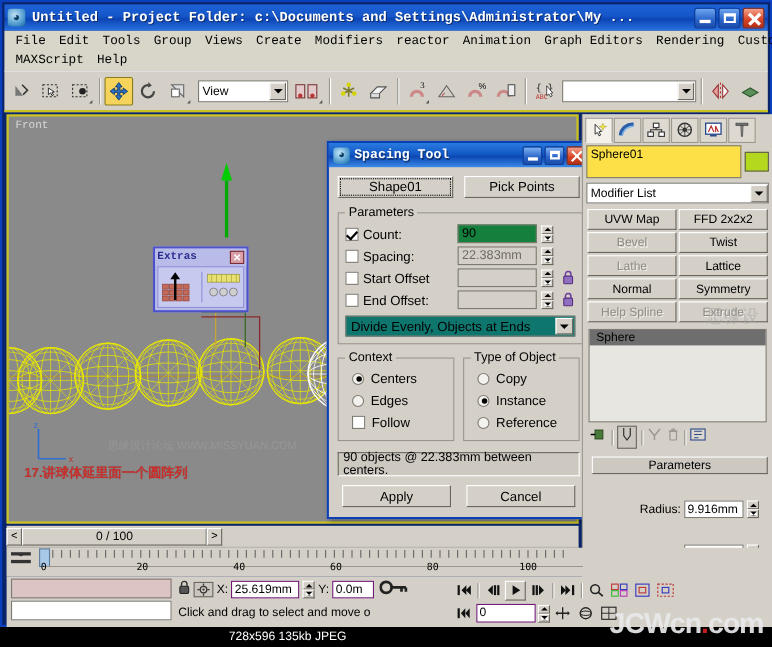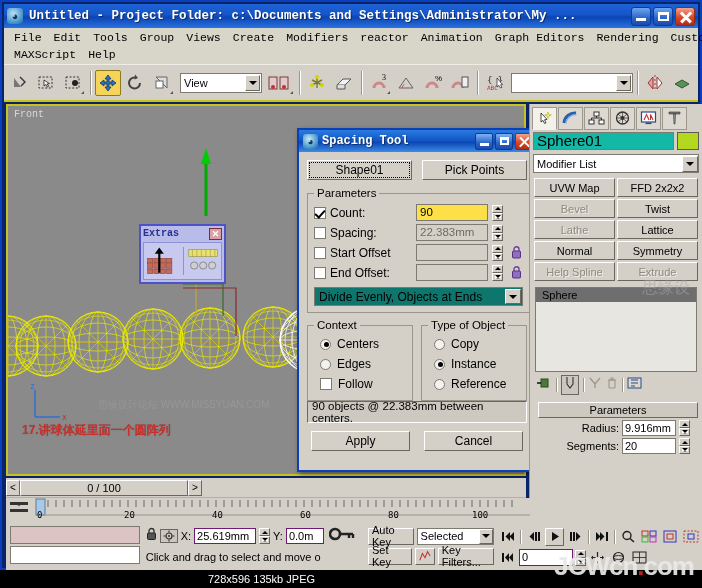--- a/index.html
+++ b/index.html
@@ -118,40 +118,40 @@
   
   .cmdpanel{
     position:absolute; left:527px; top:102px; width:173px; height:452px;
     background:#d4d0c8; border-left:1px solid #9d998f;
   }
   .cmd-tabs{ display:flex; height:26px; align-items:center; gap:1px; padding:2px 2px 0 2px; background:#d4d0c8;}
   .cmd-tab{ width:25px;height:23px;border:1px solid #9d998f;background:#ddd9d1;
     display:flex;align-items:center;justify-content:center;}
   .cmd-tab.sel{ background:#f3f1ea; border-bottom-color:#f3f1ea; }
   .namerow{ display:flex; gap:3px; padding:2px 3px; align-items:center;}
-  .namefield{ flex:1; height:18px; background:#14b8a6; border:1px solid #7d7a72;
-     font-size:15px; padding-left:3px; line-height:16px; color:#000;}
+  .namefield{ flex:1; height:30px; background:#fde047; border:1px solid #7d7a72;
+     font-size:11px; padding-left:3px; line-height:16px; color:#000;}
   .colorswatch{ width:22px;height:18px;background:#b4d81e;border:1px solid #5e5a53;}
   .modlist{ margin:2px 3px; height:19px; background:#fff; border:1px solid #7d7a72;
      display:flex; align-items:center; font-size:11px; padding-left:3px;}
   .modbtns{ display:grid; grid-template-columns:1fr 1fr; gap:2px; padding:3px 4px;}
   .modbtn{ height:19px; background:#d4d0c8; border:1px solid #fff;
     border-right-color:#6a675f; border-bottom-color:#6a675f;
     font-size:11px; display:flex;align-items:center;justify-content:center;color:#000;}
   .modbtn.dis{ color:#8d8a82; text-shadow:1px 1px 0 #f0eee8;}
   .stack{ margin:3px 5px 0 5px; height:85px; background:#e8e6e0; border:1px solid #7d7a72;}
   .stack-item{ height:14px; background:#6e6e6e; color:#000; font-size:11px; padding-left:6px; line-height:14px;}
   .stack-tools{ display:flex; align-items:center; gap:4px; padding:3px 6px; }
   .stools-sep{ width:1px;height:14px;background:#9a968e; box-shadow:1px 0 0 #fff;}
   .rollout{
     margin:4px 4px 0 8px; height:16px; background:#cdc9c1; border:1px solid #fff;
     border-right-color:#6a675f;border-bottom-color:#6a675f;
     display:flex;align-items:center;justify-content:center; font-size:11px; position:relative;
   }
-  .prow{ display:flex; align-items:center; justify-content:flex-end; gap:3px; padding:2px 12px 0 6px; font-size:11px;}
+  .prow{ display:flex; align-items:center; justify-content:flex-end; gap:3px; padding:2px 12px 0 6px; font-size:11px;margin-top:22px;}
   .plabel{ color:#000; }
   .pfield{ width:54px;height:16px;background:#fff;border:1px solid #7d7a72; font-size:11px; padding-left:2px; line-height:14px;}
   .spin{ width:11px;height:16px; display:flex;flex-direction:column; }
   .spin div{ flex:1; background:#d4d0c8;border:1px solid #fff;border-right-color:#6a675f;border-bottom-color:#6a675f;
      display:flex;align-items:center;justify-content:center;}
   .spin .ca{ width:0;height:0;border-left:3px solid transparent;border-right:3px solid transparent;border-bottom:3px solid #000;}
   .spin .cb{ width:0;height:0;border-left:3px solid transparent;border-right:3px solid transparent;border-top:3px solid #000;}
 
   
   .trackbar-row{ position:absolute; left:4px; top:476px; width:520px; height:20px; background:#d4d0c8;
@@ -215,36 +215,36 @@
   }
   .btn.dotted{ outline:1px dotted #000; outline-offset:-3px; }
   fieldset.grp{ border:1px solid #9a968e; border-top-color:#9a968e; margin-top:7px; padding:3px 6px 6px 6px;
     position:relative; background:transparent;}
   fieldset.grp > legend{ font-size:11.5px; color:#000; padding:0 3px; }
   .pline{ display:flex; align-items:center; height:19px; margin-top:1px; gap:4px;}
   .cb{ width:12px;height:12px;background:#fff;border:1px solid #7d7a72; position:relative; flex:0 0 auto;}
   .cb.checked:after{ content:""; position:absolute; left:2px; top:0px; width:4px;height:8px;
     border:solid #000; border-width:0 2px 2px 0; transform:rotate(42deg); }
   .plab{ font-size:12px; width:82px; color:#000;}
-  .pin{ width:72px;height:17px; background:#fde047; border:1px solid #7d7a72; font-size:11.5px;
+  .pin{ width:72px;height:17px; background:#15803d; border:1px solid #7d7a72; font-size:11.5px;
      line-height:15px; padding-left:3px;}
   .pin.ro{ background:#d4d0c8; color:#6e6b64;}
   .pin.blank{ background:#d4d0c8; }
   .lock{ width:14px;height:15px; display:flex;align-items:center;justify-content:center; margin-left:2px;}
   .divcombo{ margin-top:5px; height:19px; background:#0f766e; border:1px solid #7d7a72;
     display:flex; align-items:center; font-size:12px; padding-left:4px;}
   .divcombo .arrow{ margin-left:auto;width:16px;height:15px;background:#d4d0c8;
     border:1px solid #fff;border-right-color:#6a675f;border-bottom-color:#6a675f;
     display:flex;align-items:center;justify-content:center;margin-right:1px;}
   .tworow{ display:flex; gap:8px; margin-top:6px;}
   .radio{ width:11px;height:11px;border-radius:50%;background:#f4f2ee;
     border:1px solid #7d7a72; position:relative; flex:0 0 auto;}
   .radio.on:after{ content:"";position:absolute;left:2.5px;top:2.5px;width:5px;height:5px;border-radius:50%;background:#000;}
   .rline{ display:flex;align-items:center; gap:6px; height:20px; padding-left:6px; font-size:12px;}
-  .infobox{ margin-top:0; height:22px; background:#cdc9c1; border:1px solid #6a675f;
+  .infobox{ margin-top:10px; height:22px; background:#cdc9c1; border:1px solid #6a675f;
     border-right-color:#fff;border-bottom-color:#fff;
     font-size:11.5px; display:flex; align-items:center; padding-left:4px; color:#000;}
   .dlgbtns{ display:flex; gap:14px; margin-top:8px; padding:0 4px;}
   .footer-info{
     position:absolute; left:0; bottom:0; width:702px; height:18px; background:#000;
     color:#fff; font-size:11px; font-family:"Liberation Sans", sans-serif;
     display:flex; align-items:center; padding-left:208px;
   }
   .jcwcn{
     position:absolute; right:8px; bottom:6px; color:#eaeaea; font-size:26px; font-weight:bold;
@@ -929,40 +929,20 @@
           <span style="margin-left:2px;">
             <svg width="26" height="14" viewBox="0 0 26 14">
                 <circle cx="6" cy="7" r="5" fill="none" stroke="#222" stroke-width="2.6"></circle>
                 <path d="M11 7 L24 7 M20 7 L20 11 M24 7 L24 11" stroke="#222" stroke-width="2.4"></path>
               </svg>
           </span>
         </div>
         <div class="promptline">Click and drag to select and move o</div>
       </div>
 
-      <div class="sb-keys">
-        <div class="keyrow">
-          <div class="kbtn" style="width:48px">Auto Key</div>
-          <div class="selcombo">
-            <span>Selected</span>
-            <span class="arrow" style="margin-left:auto;width:14px;height:15px;background:#d4d0c8;border:1px solid #fff;border-right-color:#6a675f;border-bottom-color:#6a675f;display:flex;align-items:center;justify-content:center;">
-                <span class="caret"></span>
-              </span>
-          </div>
-        </div>
-        <div class="keyrow">
-          <div class="kbtn" style="width:48px">Set Key</div>
-          <div class="kbtn" style="width:20px">
-            <svg width="14" height="12" viewBox="0 0 14 12">
-                <path d="M1 11 L4 3 L7 8 L10 1 L13 6" fill="none" stroke="#b33" stroke-width="1.2"></path>
-              </svg>
-          </div>
-          <div class="kbtn" style="width:62px">Key Filters...</div>
-        </div>
-      </div>
 
       <div class="sb-play">
         <div class="playrow">
           <div class="pbtn">
             <svg width="14" height="11" viewBox="0 0 14 11">
                 <rect x="1" y="1" width="2" height="9" fill="#111"></rect>
                 <path d="M9 1 L4.5 5.5 L9 10 Z" fill="#111"></path>
                 <path d="M13 1 L8.5 5.5 L13 10 Z" fill="#111"></path>
               </svg>
           </div>

